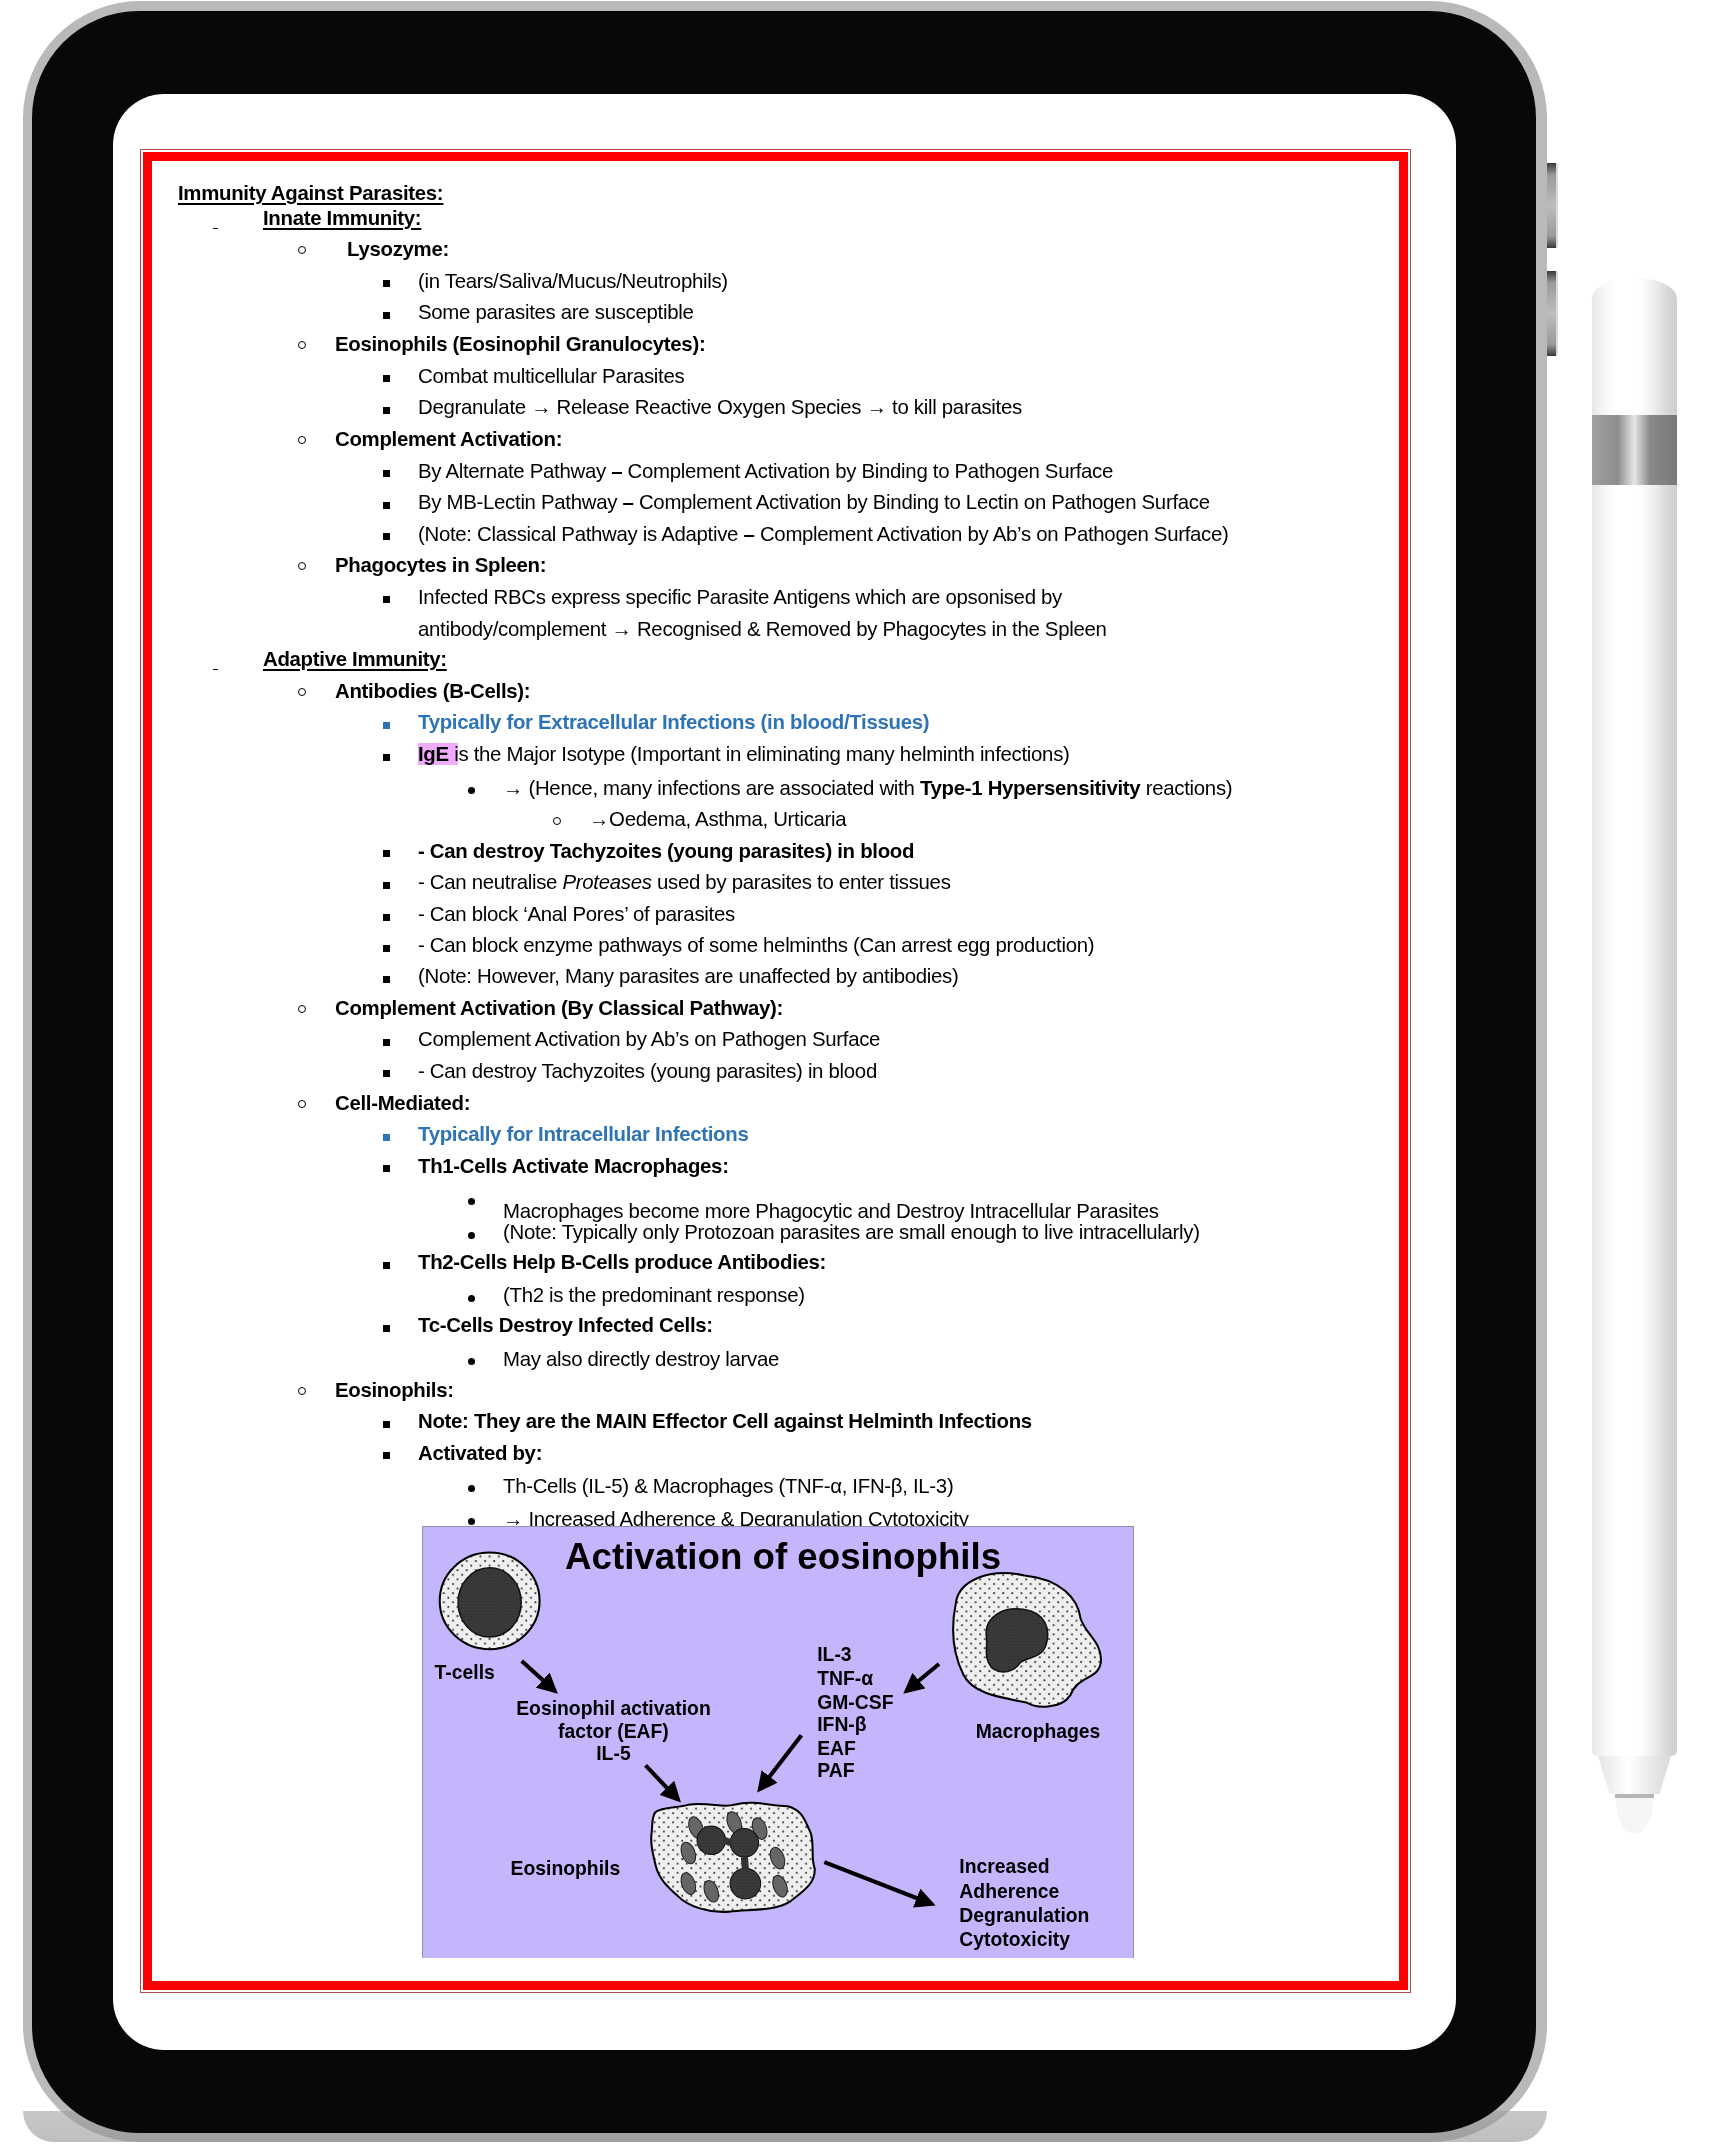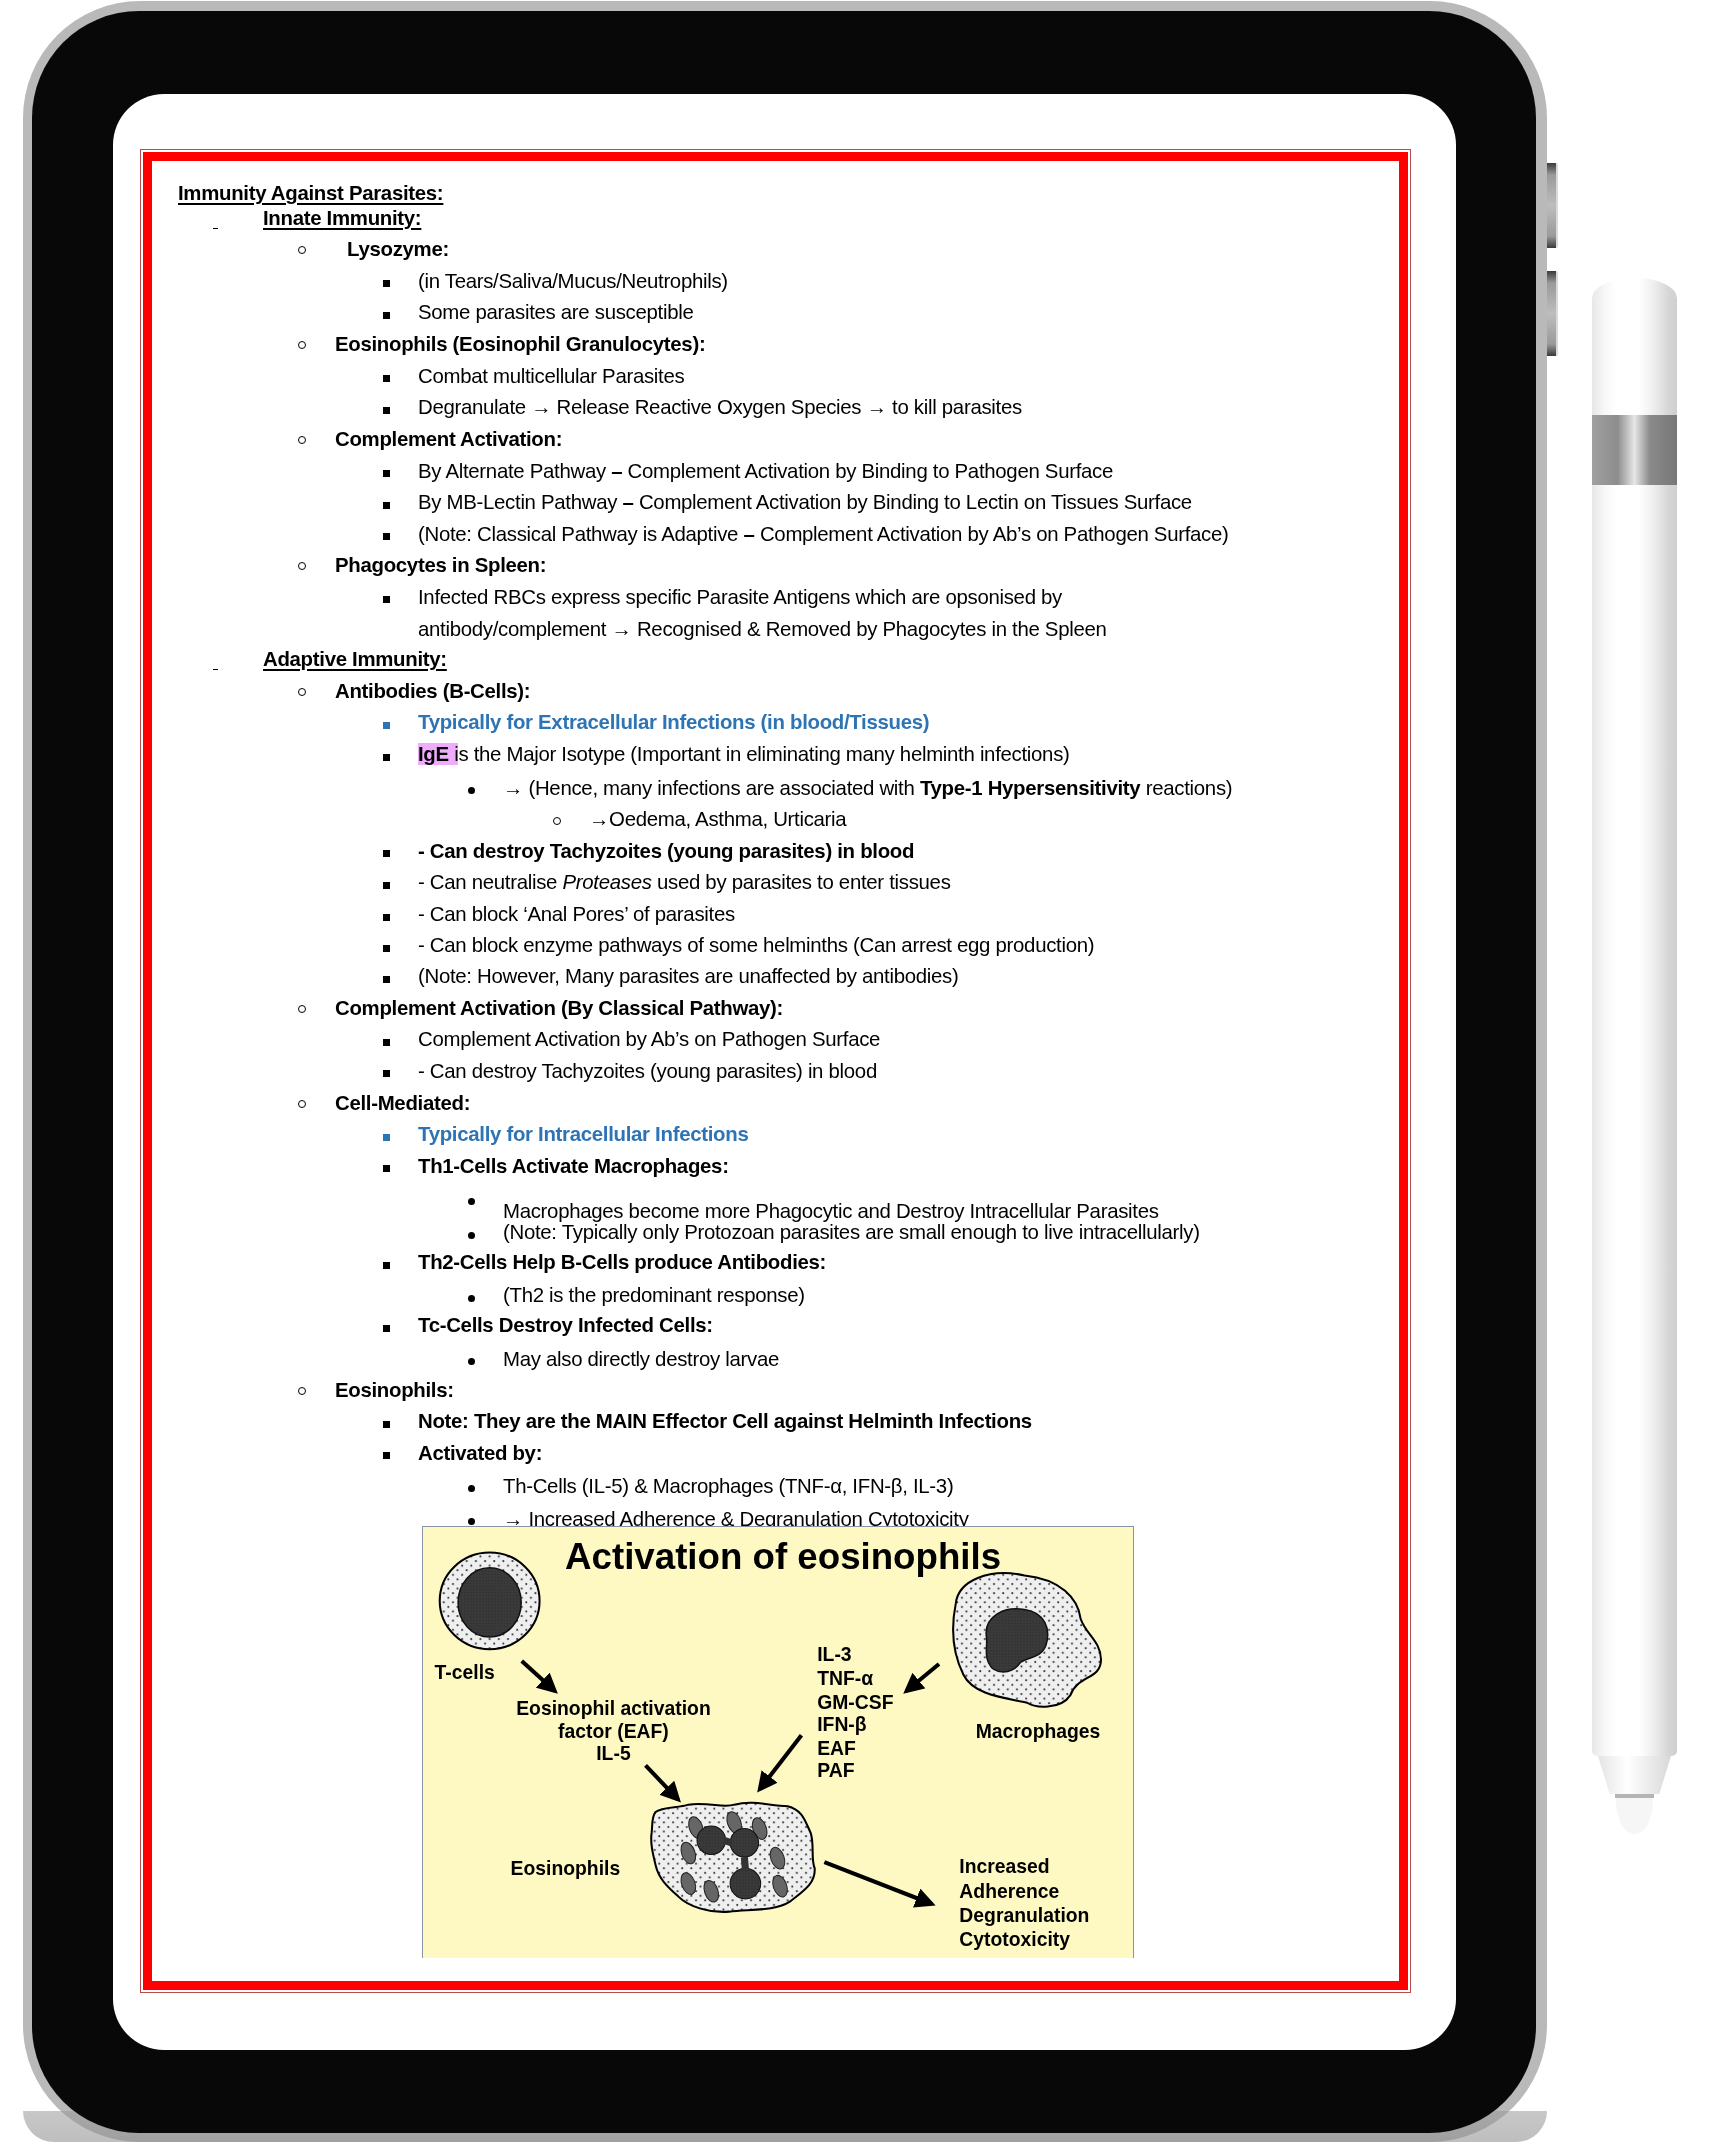--- a/index.html
+++ b/index.html
@@ -40,21 +40,21 @@
   .u { text-decoration:underline; text-decoration-thickness:2px; text-underline-offset:3.1px;margin-left:12px; }
   .blue { color:#2e74b5; }
   .hl { background:#f0abfc; }
   .sq { display:inline-block; width:6.6px; height:6.6px; background:#000; }
   .sq.blue-sq { background:#2e74b5; }
   .dot { display:inline-block; width:7.1px; height:7.1px; background:#000; border-radius:50%; }
   .circ { display:inline-block; width:8.2px; height:8.2px; border:1.3px solid #000; border-radius:50%; box-sizing:border-box; }
   .dash { display:inline-block; width:5.1px; height:1.5px; background:#000; }
 
   
-  .diagram { position:absolute; left:309px; top:1432px; width:710px; height:431px; border:1px solid #8895a8; border-bottom:none; background:#fef9c3; }
+  .diagram { position:absolute; left:309px; top:1432px; width:710px; height:431px; border:1px solid #8895a8; border-bottom:none; background:#c4b5fd; }
   .diagram svg { position:absolute; left:0; top:0; width:710px; height:431px; }
 </style>
 </head>
 <body>
 
 <div class="frame"></div>
 <div class="side-btn btn-1"></div>
 <div class="side-btn btn-2"></div>
 <div class="bezel"></div>
 
@@ -92,21 +92,21 @@
     <div class="line" style="left:305px; top:303px;">Degranulate → Release Reactive Oxygen Species → to kill parasites</div>
 
     <span class="marker" style="left:185px; top:335px;"><span class="circ"></span></span>
     <div class="line b" style="left:222px; top:335px;">Complement Activation:</div>
     <span class="marker" style="left:270px; top:368px;"><span class="sq"></span></span>
     <div class="line" style="left:305px; top:367px;">
       <span>By Alternate Pathway </span><b>–</b><span> Complement Activation by Binding to Pathogen Surface</span>
     </div>
     <span class="marker" style="left:270px; top:400px;"><span class="sq"></span></span>
     <div class="line" style="left:305px; top:398px;">
-      <span>By MB-Lectin Pathway </span><b>–</b><span> Complement Activation by Binding to Lectin on Tissues Surface</span>
+      <span>By MB-Lectin Pathway </span><b>–</b><span> Complement Activation by Binding to Lectin on Pathogen Surface</span>
     </div>
     <span class="marker" style="left:270px; top:431px;"><span class="sq"></span></span>
     <div class="line" style="left:305px; top:430px;">
       <span>(Note: Classical Pathway is Adaptive </span><b>–</b><span> Complement Activation by Ab’s on Pathogen Surface)</span>
     </div>
 
     <span class="marker" style="left:185px; top:461px;"><span class="circ"></span></span>
     <div class="line b" style="left:222px; top:461px;">Phagocytes in Spleen:</div>
     <span class="marker" style="left:270px; top:494px;"><span class="sq"></span></span>
     <div class="line" style="left:305px; top:493px;">Infected RBCs express specific Parasite Antigens which are opsonised by</div>

